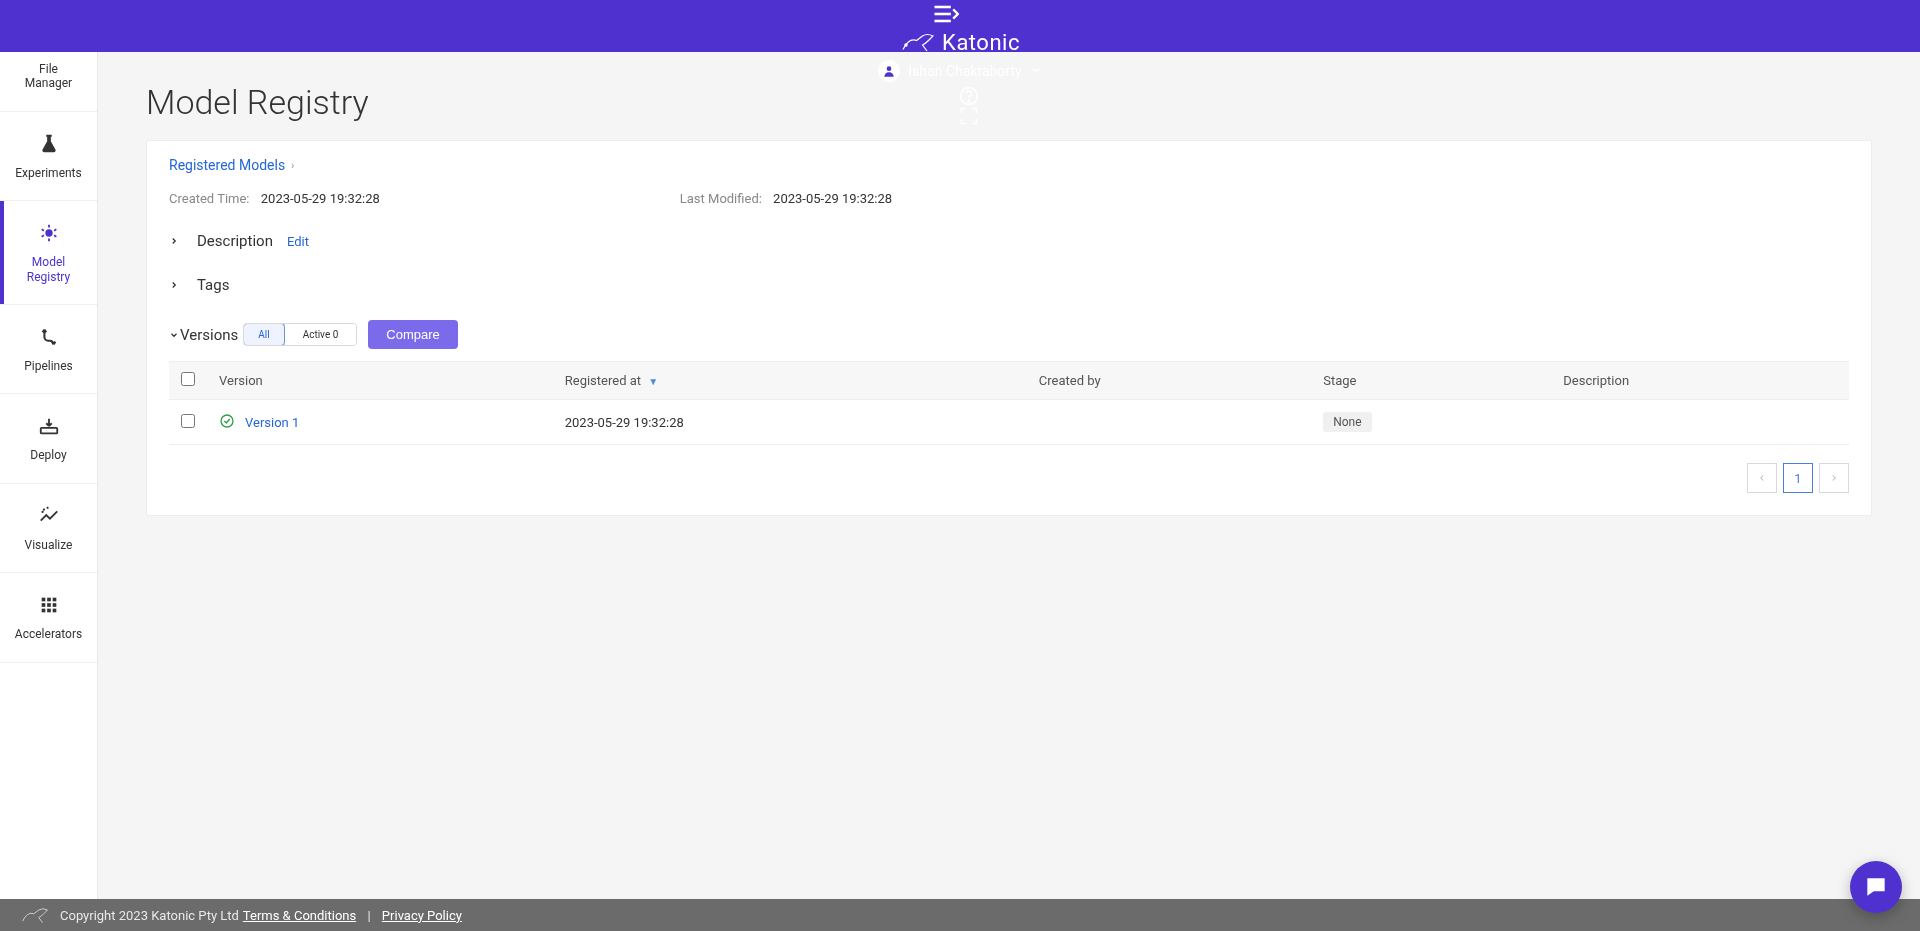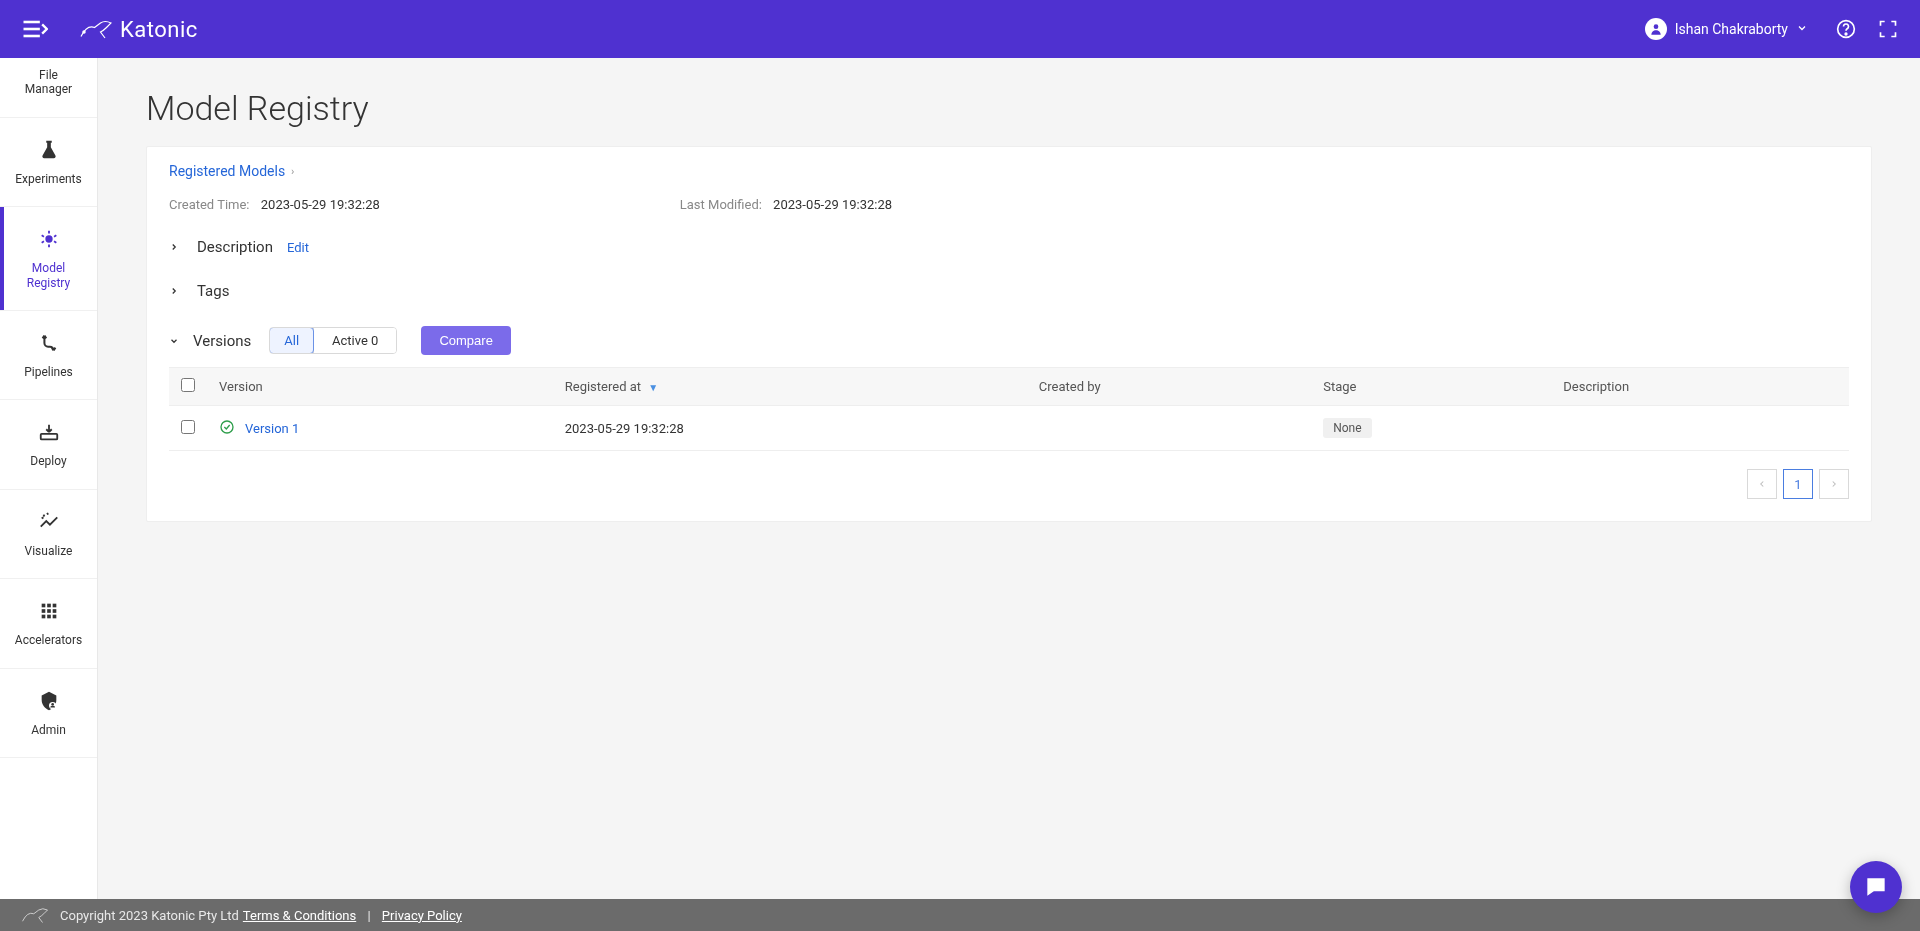--- a/index.html
+++ b/index.html
@@ -1,20 +1,20 @@
 <!DOCTYPE html>
 <html><head>
 <meta charset="utf-8">
 <style>
   * { box-sizing: border-box; margin: 0; padding: 0; }
   body { font-family: -apple-system, BlinkMacSystemFont, "Segoe UI", Roboto, "Helvetica Neue", Arial, sans-serif; background: #f5f5f5; color: #333; font-size: 14px; overflow: hidden; }
   .app { display: flex; flex-direction: column; height: 100vh; width: 100vw; }
 
   
-  .topbar { height: 58px; background: #4f31d0; display: flex; align-items: center; padding: 0 20px; color: #fff; flex-shrink: 0; }
+  .topbar { height: 52px; background: #4f31d0; display: flex; align-items: center; padding: 0 20px; color: #fff; flex-shrink: 0; flex-direction: column; }
   .menu-toggle { width: 28px; height: 28px; display:flex; align-items:center; justify-content:center; cursor:pointer; margin-right: 30px; }
   .brand { display:flex; align-items:center; gap:6px; font-size:22px; font-weight:400; letter-spacing:0.5px; }
   .brand svg { width:36px; height:28px; }
   .topbar-spacer { flex:1; }
   .user-chip { display:flex; align-items:center; gap:8px; cursor:pointer; padding:4px 8px; border-radius:4px; }
   .user-chip .avatar { width:22px; height:22px; border-radius:50%; background:#fff; display:flex; align-items:center; justify-content:center; }
   .user-chip .avatar svg { width:14px; height:14px; }
   .help-btn, .expand-btn { width:24px; height:24px; margin-left:18px; cursor:pointer; display:flex; align-items:center; justify-content:center; }
   .help-btn svg, .expand-btn svg { width:20px; height:20px; }
 
@@ -45,24 +45,24 @@
   .kebab { cursor:pointer; padding:4px; color:#555; }
 
   .meta-row { display:flex; gap:120px; margin-top:18px; font-size:13px; color:#333; }
   .meta-row .meta-label { color:#888; margin-right:8px; }
 
   .section-row { display:flex; align-items:center; gap:14px; margin-top:26px; font-size:15px; }
   .section-row .caret { width:14px; font-size:13px; color:#333; }
   .section-row .sec-title { font-weight:400; color:#333; }
   .edit-link { color:#2566d8; font-size:13px; cursor:pointer; }
 
-  .versions-header { display:flex; align-items:center; gap:14px; margin-top:26px; }
+  .versions-header { display:flex; align-items:center; gap:1px; margin-top:26px; }
   .versions-header .sec-title { font-size:15px; }
   .seg-group { display:flex; border:1px solid #d9d9d9; border-radius:4px; overflow:hidden; margin-left:4px; }
-  .seg { padding:5px 18px; font-size:13px; cursor:pointer; background:#fff; color:#333; display:flex; align-items:center; }
+  .seg { padding:5px 18px; font-size:10px; cursor:pointer; background:#fff; color:#333; display:flex; align-items:center; }
   .seg.active { background:#eef3ff; color:#2566d8; border:1px solid #6b92e6; border-radius:4px; margin:-1px; position:relative; z-index:1; padding:5px 14px; }
   .seg + .seg { border-left:1px solid #d9d9d9; }
   .compare-btn { margin-left:10px; background:#7b6bea; color:#fff; border:none; padding:7px 18px; border-radius:4px; font-size:13px; cursor:pointer; }
 
   
   .tbl { width:100%; border-collapse:collapse; margin-top:12px; }
   .tbl thead th { background:#f7f7f7; border-top:1px solid #eee; border-bottom:1px solid #eee; text-align:left; font-weight:400; font-size:13px; color:#555; padding:10px 12px; }
   .tbl th.chk-col, .tbl td.chk-col { width:36px; text-align:center; }
   .tbl tbody td { border-bottom:1px solid #eee; padding:12px 12px; font-size:13px; color:#333; }
   .tbl input[type=checkbox] { width:14px; height:14px; }
@@ -196,31 +196,20 @@
               <rect x="16" y="4" width="4" height="4"></rect>
               <rect x="4" y="10" width="4" height="4"></rect>
               <rect x="10" y="10" width="4" height="4"></rect>
               <rect x="16" y="10" width="4" height="4"></rect>
               <rect x="4" y="16" width="4" height="4"></rect>
               <rect x="10" y="16" width="4" height="4"></rect>
               <rect x="16" y="16" width="4" height="4"></rect>
             </svg>
         </span>
         <span class="s-label">Accelerators</span>
-      </div>
-      <div class="side-item">
-        <span class="s-icon">
-          <svg viewBox="0 0 24 24" fill="#333">
-              <path d="M12 2l8 4v5c0 5-3.5 9.5-8 11-4.5-1.5-8-6-8-11V6l8-4z"></path>
-              <circle cx="16" cy="17" r="4" fill="#fff"></circle>
-              <circle cx="16" cy="15.5" r="1.4" fill="#333"></circle>
-              <path d="M13.5 19c0-1.2 1.1-2 2.5-2s2.5.8 2.5 2" fill="#333"></path>
-            </svg>
-        </span>
-        <span class="s-label">Admin</span>
       </div>
     </div>
 
     <div class="main">
       <h1 class="page-title">Model Registry</h1>
 
       <div class="panel">
 
         <div class="breadcrumb">
           <a href="#">Registered Models</a>

